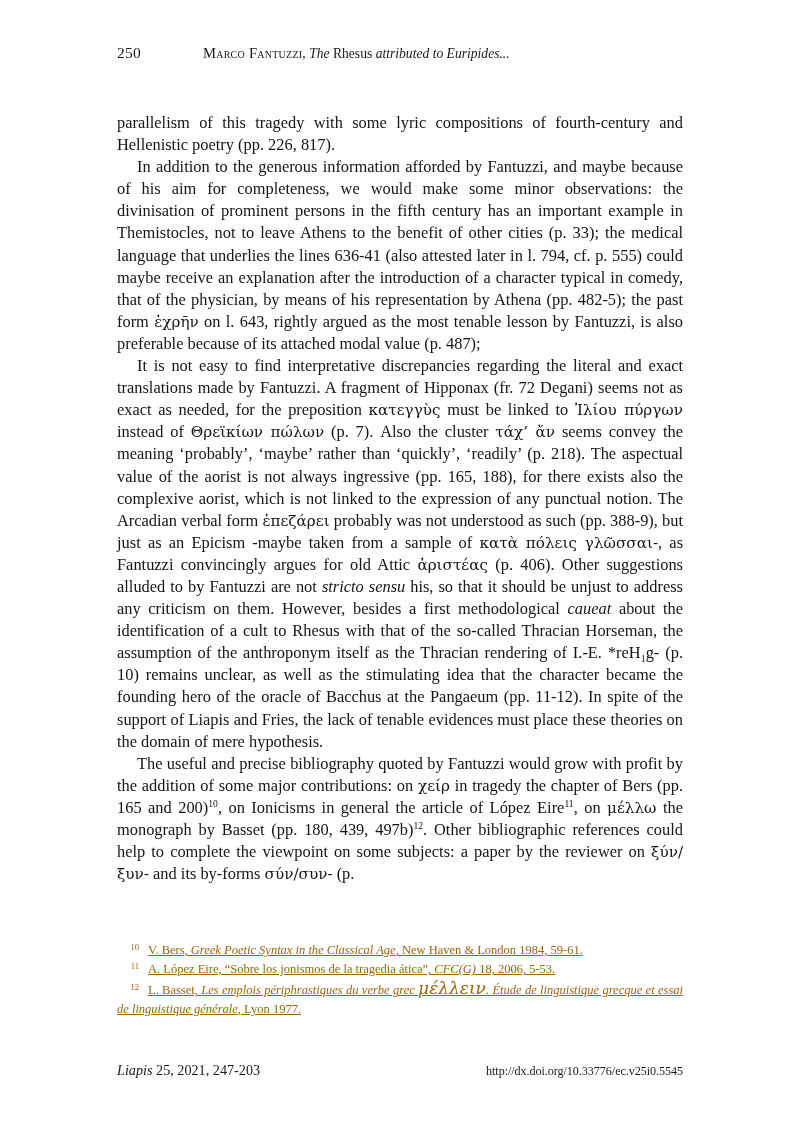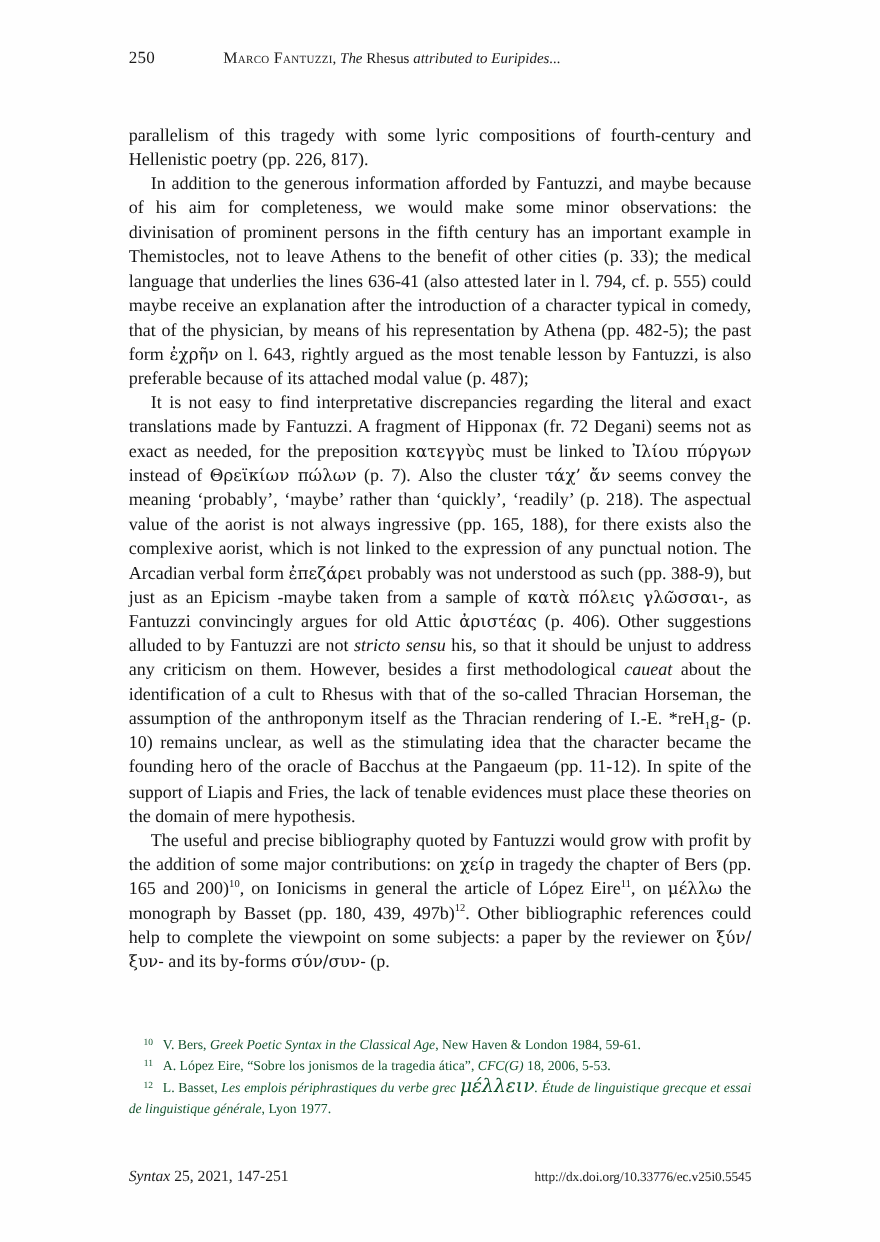--- a/index.html
+++ b/index.html
@@ -96,21 +96,22 @@
     position: absolute;
     left: 117px;
     top: 941px;
     width: 566px;
   }
   .fn-line {
     margin: 0 0 1px 0;
     font-size: 12.5px;
     line-height: 18.2px;
     text-align: justify;
-    color: #14532d;
+    color: #a16207;
+    text-decoration: underline;
   }
   .fn-line .marker {
     display: inline-block;
     width: 22px;
     text-align: right;
     margin-right: 9px;
     font-size: 8.6px;
     vertical-align: 4.5px;
     line-height: 0;
   }
@@ -167,17 +168,17 @@
 
     <p class="fn-line"><span class="marker">10</span><span>V. Bers, </span><span class="ital">Greek Poetic Syntax in the Classical Age</span><span>, New Haven &amp; London 1984, 59-61.</span></p>
 
     <p class="fn-line"><span class="marker">11</span><span>A. López Eire, “Sobre los jonismos de la tragedia ática”, </span><span class="ital">CFC(G)</span><span> 18, 2006, 5-53.</span></p>
 
     <p class="fn-line"><span class="marker">12</span><span>L. Basset, </span><span class="ital">Les emplois périphrastiques du verbe grec </span><span class="ital fn-grk">μέλλειν</span><span class="ital">. Étude de linguistique grecque et essai de linguistique générale</span><span>, Lyon 1977.</span></p>
 
   </div>
 
   <div class="footer">
-    <span class="footer-left"><span class="ital">Syntax</span><span> 25, 2021, 147-251</span></span>
+    <span class="footer-left"><span class="ital">Liapis</span><span> 25, 2021, 247-203</span></span>
     <span class="footer-right">http://dx.doi.org/10.33776/ec.v25i0.5545</span>
   </div>
 
 </div>
 
 </body></html>

